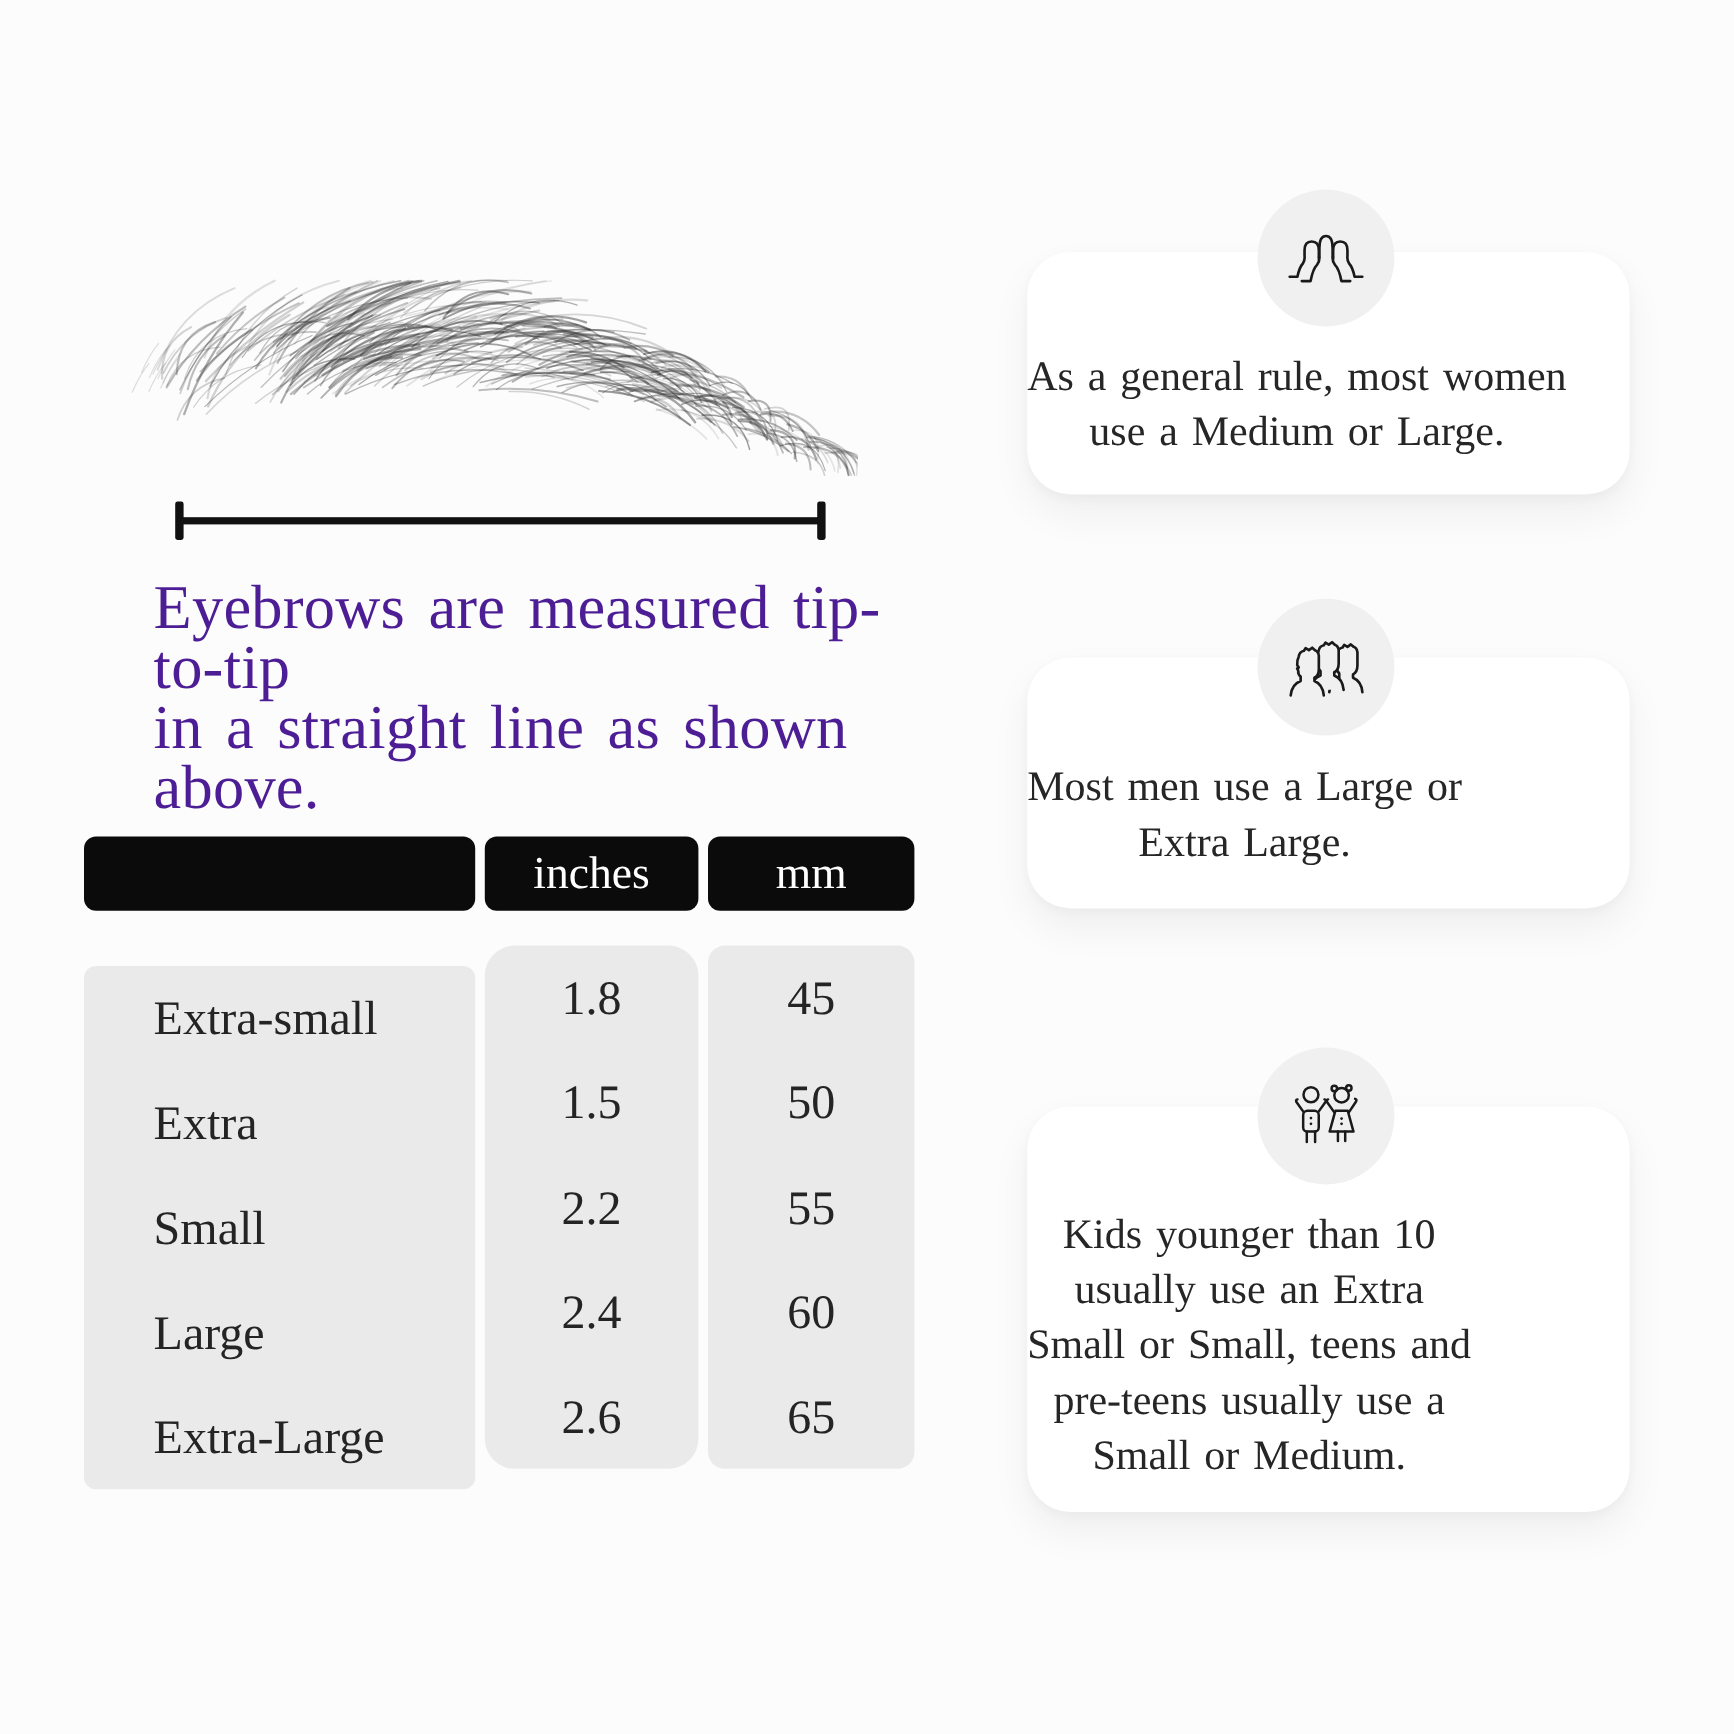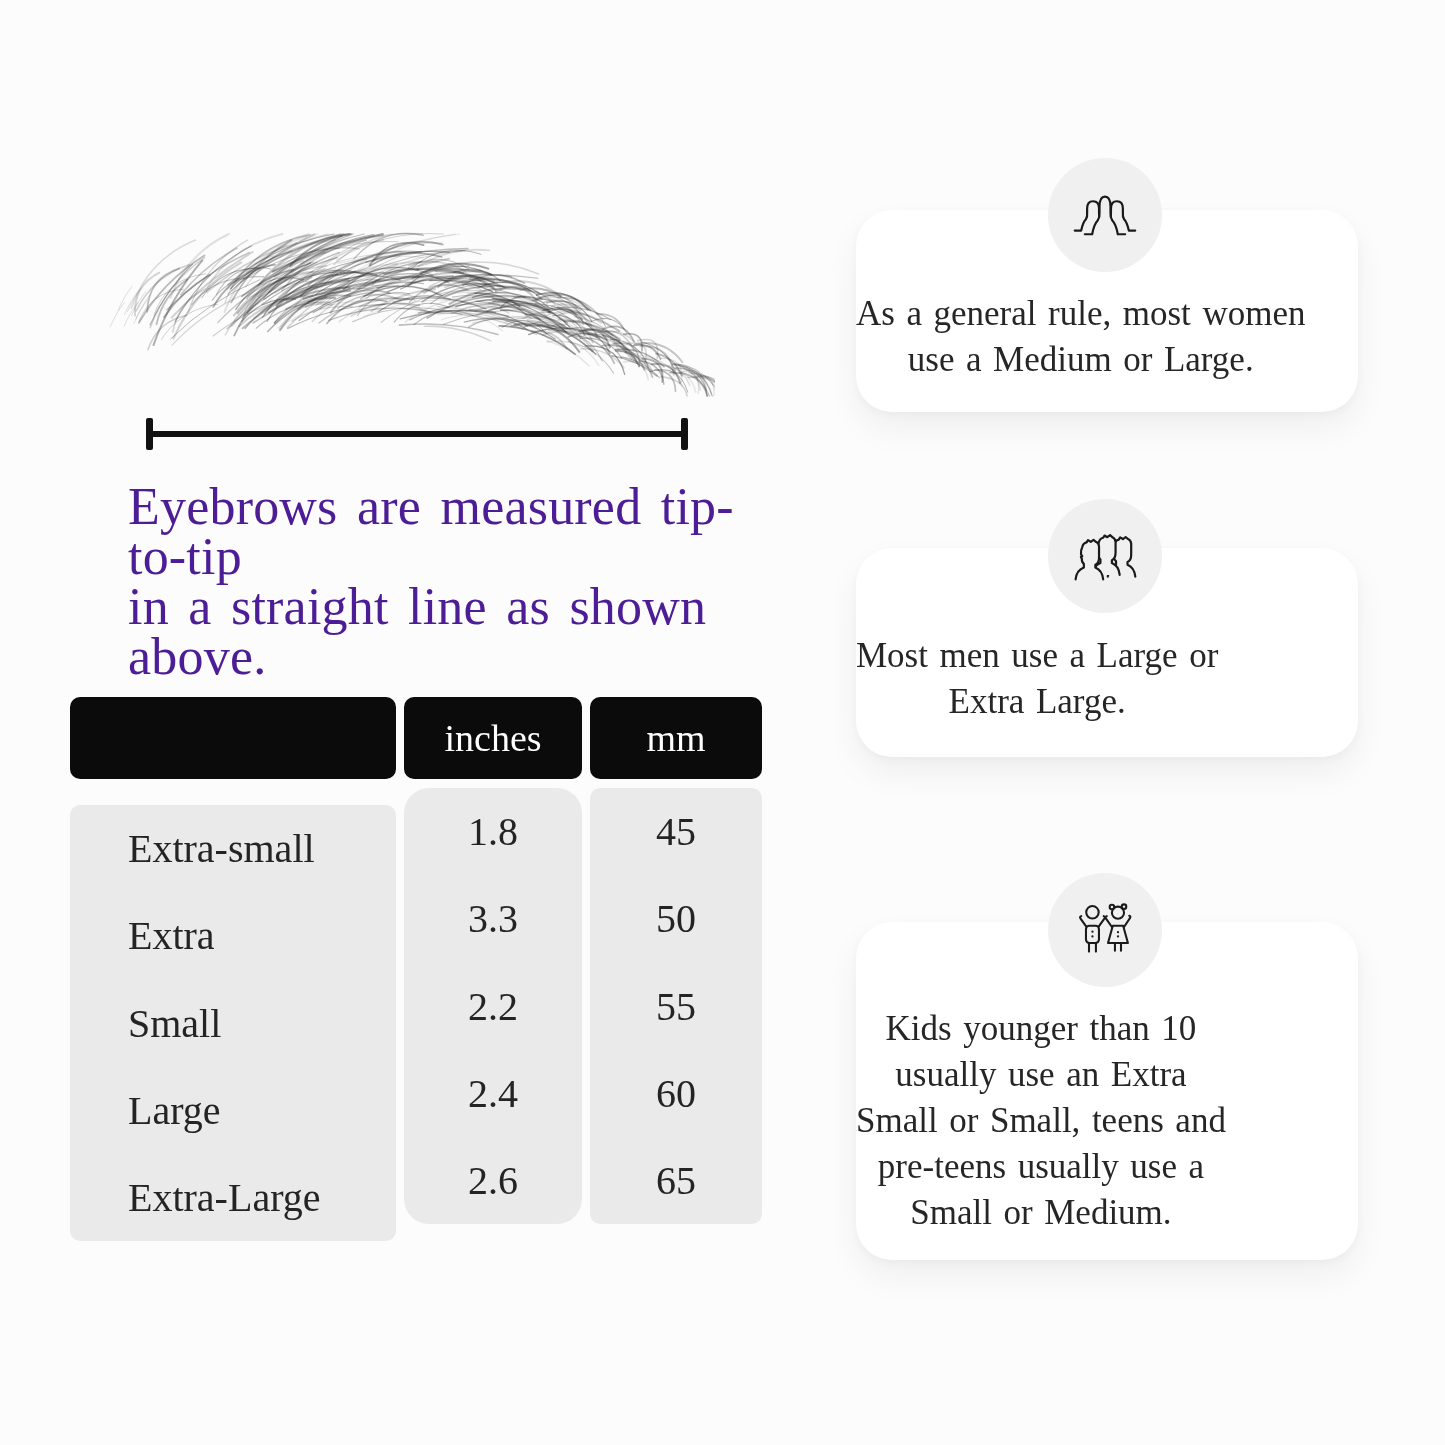--- a/index.html
+++ b/index.html
@@ -15,34 +15,34 @@
   .measure-line .bar{position:absolute;left:2px;right:2px;top:13px;height:6px;background:#111;}
   .measure-line .cap{position:absolute;top:0;width:7px;height:32px;background:#111;border-radius:2px;}
   .measure-line .cap.left{left:0;}
   .measure-line .cap.right{right:0;}
   .caption{
     position:absolute;left:128px;top:482px;width:620px;
     font-size:52px;line-height:50px;letter-spacing:.2px;word-spacing:.12em;color:#4c1d95;
   }
   
   .th{
-    position:absolute;top:697px;height:82px;background:#0b0b0b;border-radius:10px;
+    position:absolute;top:697px;height:62px;background:#0b0b0b;border-radius:10px;
     display:flex;align-items:center;justify-content:center;
     color:#ffffff;font-size:38px;word-spacing:.1em;
   }
   .th.c1{left:70px;width:326px;}
   .th.c2{left:404px;width:178px;}
   .th.c3{left:590px;width:172px;}
   .tb{
     position:absolute;top:788px;height:436px;background:#eaeaea;border-radius:10px;
     display:flex;flex-direction:column;
   }
   .tb.c1{left:70px;width:326px;margin-top:17px;}
   .tb.c2{left:404px;width:178px;border-radius:25px;}
-  .tb.c3{left:590px;width:172px;}
+  .tb.c3{left:590px;width:172px;border-radius:14px;}
   .cell{flex:1;display:flex;align-items:center;font-size:40px;color:#242424;}
   .tb.c1 .cell{padding-left:58px;justify-content:flex-start;}
   .tb.c2 .cell,.tb.c3 .cell{justify-content:center;}
   
   .card{
     position:absolute;left:856px;width:502px;background:#ffffff;border-radius:36px;
     box-shadow:0 16px 34px rgba(0,0,0,.055),0 3px 9px rgba(0,0,0,.03);
     display:flex;align-items:center;justify-content:flex-start;text-align:center;
     font-size:35px;line-height:46px;color:#262626;word-spacing:.08em;white-space:nowrap;
     z-index:2;
@@ -457,21 +457,21 @@
 
   <div class="tb c1">
     <div class="cell">Extra-small</div>
     <div class="cell">Extra</div>
     <div class="cell">Small</div>
     <div class="cell">Large</div>
     <div class="cell">Extra-Large</div>
   </div>
   <div class="tb c2">
     <div class="cell">1.8</div>
-    <div class="cell">3.3</div>
+    <div class="cell">1.5</div>
     <div class="cell">2.2</div>
     <div class="cell">2.4</div>
     <div class="cell">2.6</div>
   </div>
   <div class="tb c3">
     <div class="cell">45</div>
     <div class="cell">50</div>
     <div class="cell">55</div>
     <div class="cell">60</div>
     <div class="cell">65</div>

